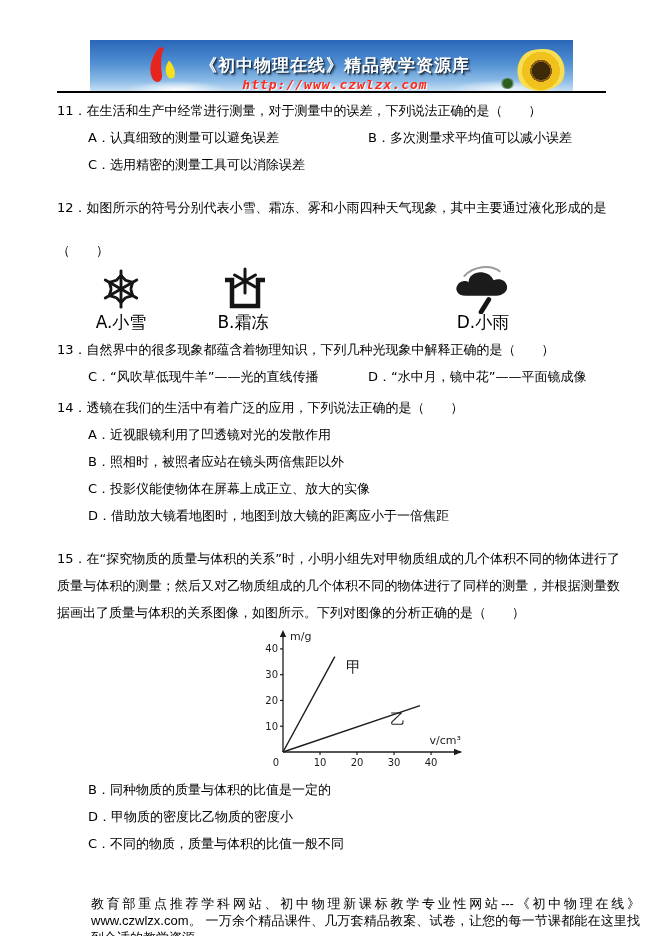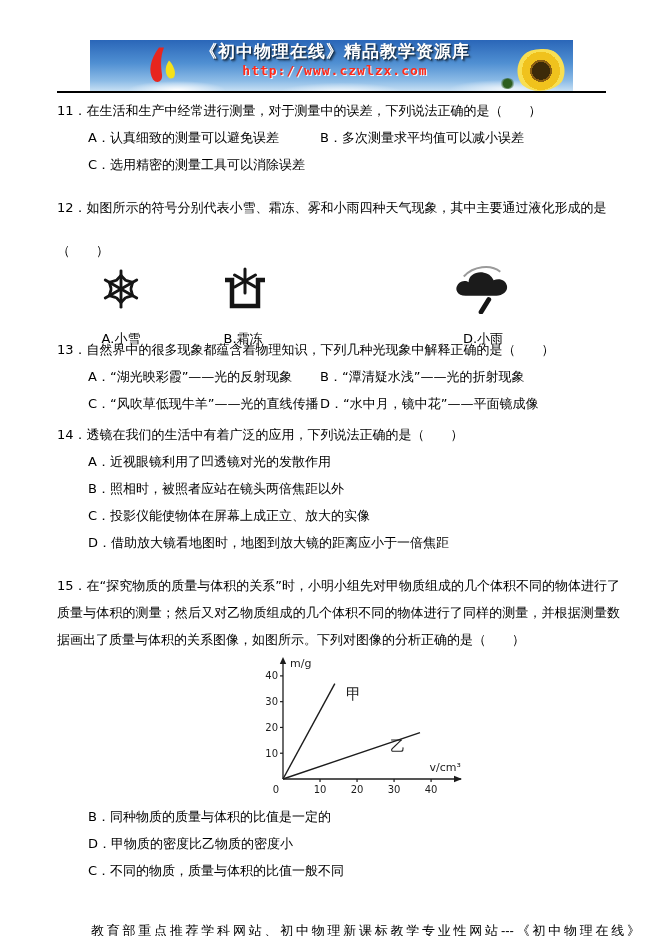--- a/index.html
+++ b/index.html
@@ -11,49 +11,50 @@
   
   .banner{
     position:relative; margin:40px 0 0 90px; width:483px; height:51px; overflow:hidden;
     background:
       radial-gradient(70px 13px at 18% 98%, rgba(255,255,255,.95), rgba(255,255,255,0) 70%),
       radial-gradient(90px 15px at 52% 104%, rgba(255,255,255,.85), rgba(255,255,255,0) 70%),
       radial-gradient(80px 13px at 86% 96%, rgba(255,255,255,.75), rgba(255,255,255,0) 70%),
       linear-gradient(180deg,#2a66b8 0%,#4f8fd2 45%,#8cbbe6 80%,#c7e0f4 100%);
   }
   .banner-logo{ position:absolute; left:52px; top:5px; width:40px; height:41px; }
-  .banner-text{ position:absolute; left:102px; top:0; width:286px; text-align:center; }
+  .banner-text{ position:absolute; left:102px; top:14px; width:286px; text-align:center; }
   .banner-title{
     font-size:17px; font-weight:bold; color:#fff; letter-spacing:1px; white-space:nowrap;
     text-shadow:1px 1px 0 #16324f, 2px 2px 2px rgba(0,0,0,.55);
   }
   .banner-url{
     font-size:13px; font-weight:bold; color:#ff2a1a; letter-spacing:1px;
     font-family:"DejaVu Sans Mono", monospace;
     text-shadow:1px 1px 0 rgba(255,255,255,.9);
+    font-style:italic;
   }
   .sunflower{
     position:absolute; right:6px; top:9px; width:52px; height:42px; border-radius:50% 46% 52% 48%;
     background:radial-gradient(circle at 50% 52%, #3c2a09 0 9px, #8a5e12 9px 11px, #f0c21d 11px 19px, #f8df52 19px 23px, rgba(248,223,82,0) 24px);
   }
   .leaf{ position:absolute; right:58px; bottom:2px; width:15px; height:11px; border-radius:50%;
     background:radial-gradient(circle, #2e5e1f 0 45%, rgba(46,94,31,0) 75%); }
   
   .rule{ margin:0 0 0 57px; width:549px; border-top:2px solid #000; }
   
   .content{ margin-left:57px; width:563px; font-size:13px; line-height:27px; }
   .stem{ margin-top:4px; white-space:pre-wrap; }
   .stem-flow{ margin-top:16px; text-align:justify; }
-  .optrow2{ display:grid; grid-template-columns:minmax(232px,max-content) auto; padding-left:31px; white-space:nowrap; }
+  .optrow2{ display:grid; grid-template-columns:minmax(232px,max-content) auto; padding-left:31px; white-space:nowrap;gap:48px; }
   .opt{ padding-left:31px; white-space:nowrap; }
   
   .symbols{ position:relative; height:66px; margin-top:2px; }
   .sym{ position:absolute; top:0; display:flex; flex-direction:column; align-items:center; }
   .sym-icon-box{ height:46px; display:flex; align-items:center; justify-content:center; }
-  .sym-label{ font-size:13px; line-height:18px; margin-top:18px; }
+  .sym-label{ font-size:17px; line-height:18px; margin-top:1px; }
   
   .chart-wrap{ margin:2px 0 0 196px; height:148px; }
   
   .footer{
     margin:38px 0 0 91px; width:549px; font-size:13px; line-height:17px;
     font-family:Liberation Sans, sans-serif; text-align:justify;
   }
 </style>
 </head>
 <body>
@@ -154,24 +155,20 @@
           </svg>
         </div>
         <div class="sym-label">D.小雨</div>
       </div>
 
     </div>
   </div>
 
   <div>
     <div class="stem">13．自然界中的很多现象都蕴含着物理知识，下列几种光现象中解释正确的是（　　）</div>
-    <div class="optrow2">
-      <span>A．“湖光映彩霞”——光的反射现象</span>
-      <span>B．“潭清疑水浅”——光的折射现象</span>
-    </div>
     <div class="optrow2">
       <span>C．“风吹草低现牛羊”——光的直线传播</span>
       <span>D．“水中月，镜中花”——平面镜成像</span>
     </div>
   </div>
 
   <div>
     <div class="stem">14．透镜在我们的生活中有着广泛的应用，下列说法正确的是（　　）</div>
     <div class="opt">A．近视眼镜利用了凹透镜对光的发散作用</div>
     <div class="opt">B．照相时，被照者应站在镜头两倍焦距以外</div>

